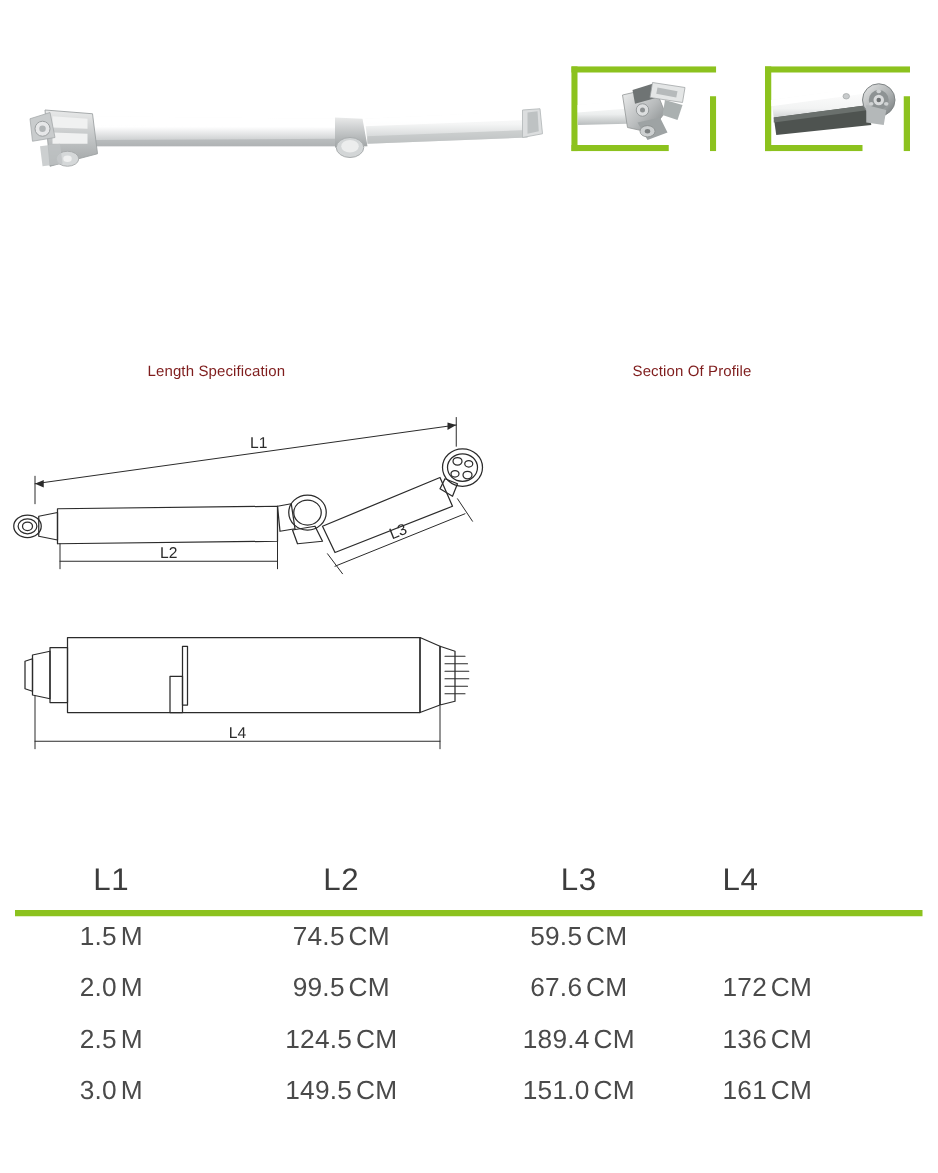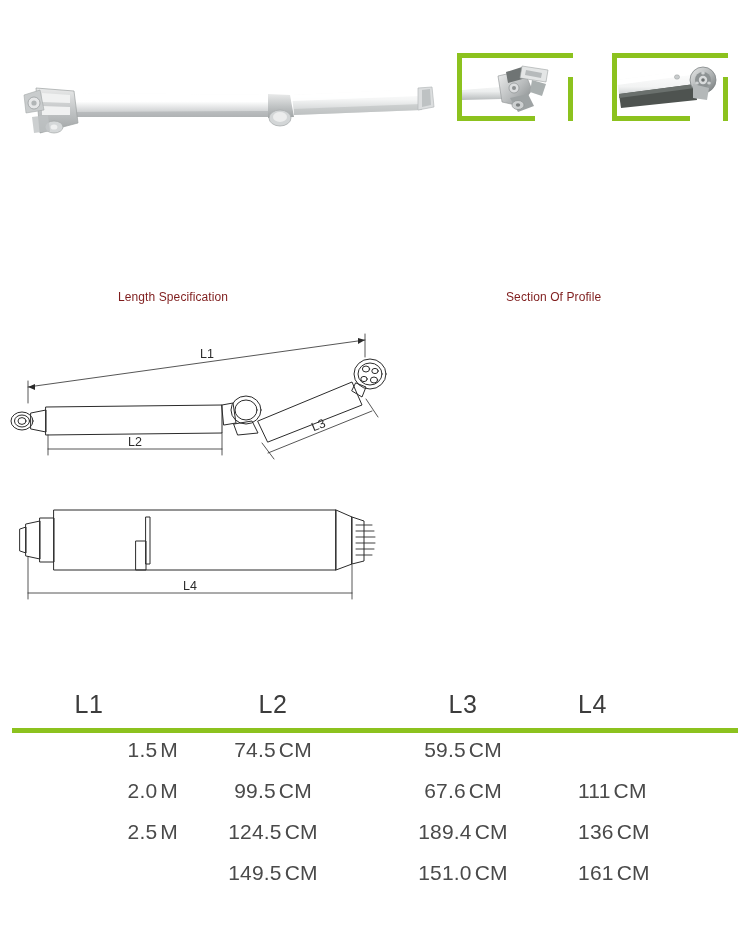--- a/index.html
+++ b/index.html
@@ -113,21 +113,21 @@
     font-size: 21px;
     color: #4a4a4a;
     white-space: nowrap;
     letter-spacing: 0.2px;
   }
   #spec-table .td .unit {
     margin-left: 3px;
   }
 
   
-  .col-1 { left: 0;   width: 178px; text-align: right; }
+  .col-1 { left: 0;   width: 178px; text-align: center; }
   .col-2 { left: 178px; width: 190px; text-align: center; }
   .col-3 { left: 368px; width: 190px; text-align: center; }
   .col-4 { left: 578px; width: 160px; text-align: left; }
 
   .hcol-1 { left: 0;   width: 178px; text-align: center; }
   .hcol-2 { left: 178px; width: 190px; text-align: center; }
   .hcol-3 { left: 368px; width: 190px; text-align: center; }
   .hcol-4 { left: 578px; width: 160px; text-align: left; }
 </style>
 </head>
@@ -443,30 +443,31 @@
     <div class="row">
       <div class="td col-1"><span>1.5</span><span class="unit">M</span></div>
       <div class="td col-2"><span>74.5</span><span class="unit">CM</span></div>
       <div class="td col-3"><span>59.5</span><span class="unit">CM</span></div>
     </div>
 
     <div class="row">
       <div class="td col-1"><span>2.0</span><span class="unit">M</span></div>
       <div class="td col-2"><span>99.5</span><span class="unit">CM</span></div>
       <div class="td col-3"><span>67.6</span><span class="unit">CM</span></div>
-      <div class="td col-4"><span>111</span><span class="unit">CM</span></div>
+      <div class="td col-4"><span>172</span><span class="unit">CM</span></div>
     </div>
 
     <div class="row">
       <div class="td col-1"><span>2.5</span><span class="unit">M</span></div>
       <div class="td col-2"><span>124.5</span><span class="unit">CM</span></div>
       <div class="td col-3"><span>189.4</span><span class="unit">CM</span></div>
       <div class="td col-4"><span>136</span><span class="unit">CM</span></div>
     </div>
 
     <div class="row">
+      <div class="td col-1"><span>3.0</span><span class="unit">M</span></div>
       <div class="td col-2"><span>149.5</span><span class="unit">CM</span></div>
       <div class="td col-3"><span>151.0</span><span class="unit">CM</span></div>
       <div class="td col-4"><span>161</span><span class="unit">CM</span></div>
     </div>
 
   </div>
 </div>
 
 </body></html>

